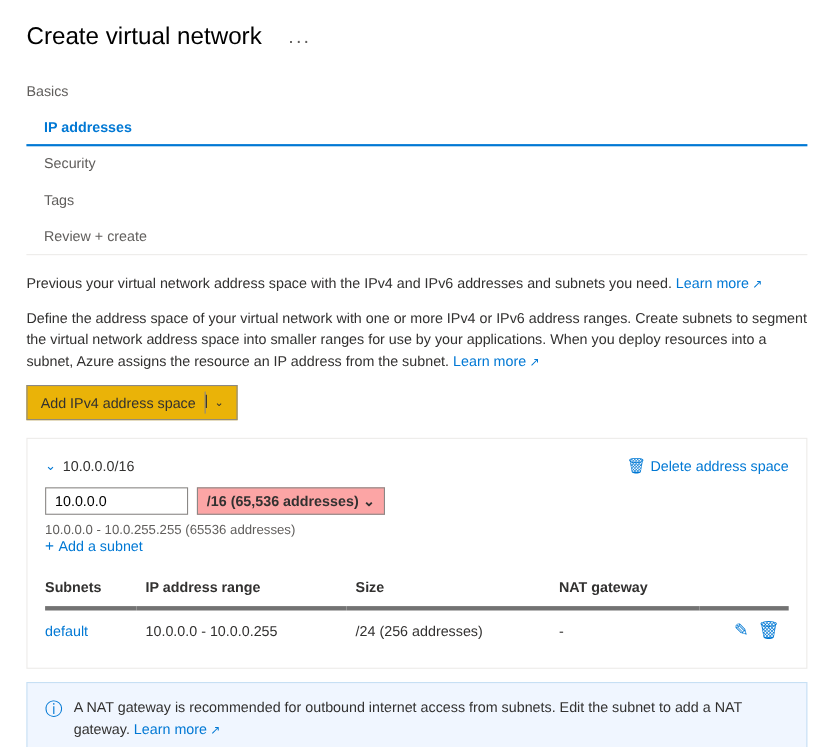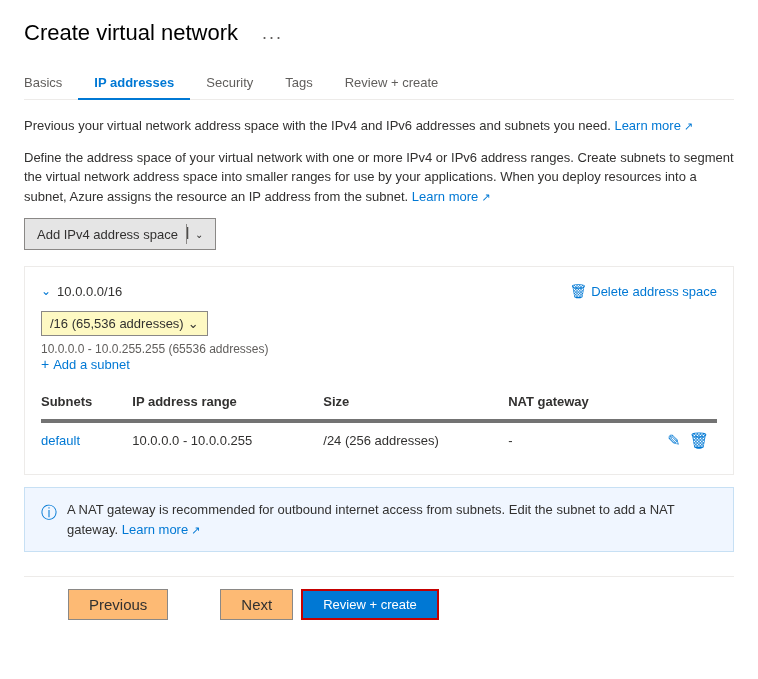--- a/index.html
+++ b/index.html
@@ -29,20 +29,21 @@
       color: #605e5c;
       font-size: 18px;
       cursor: pointer;
       letter-spacing: 2px;
     }
     .tabs-row {
       display: flex;
       border-bottom: 1px solid #edebe9;
       margin-bottom: 16px;
       gap: 0;
+      flex-direction: column;
     }
     .tab {
       padding: 8px 16px;
       cursor: pointer;
       color: #605e5c;
       font-size: 13px;
       border-bottom: 2px solid transparent;
       position: relative;
       top: 1px;
     }
@@ -68,21 +69,21 @@
       content: ' ↗';
       font-size: 11px;
     }
     .add-space-btn {
       display: inline-flex;
       align-items: center;
       gap: 6px;
       border: 1px solid #8a8886;
       padding: 5px 12px;
       cursor: pointer;
-      background: #e5e5e5;
+      background: #eab308;
       font-size: 13px;
       color: #323130;
       margin-bottom: 16px;
     }
     .chevron {
       font-size: 10px;
       color: #323130;
     }
     .address-space-box {
       border: 1px solid #edebe9;
@@ -130,24 +131,25 @@
       padding: 4px 8px;
       font-size: 13px;
       width: 130px;
       outline: none;
     }
     .cidr-select {
       border: 1px solid #8a8886;
       padding: 4px 8px;
       font-size: 13px;
       cursor: pointer;
-      background: #fef9c3;
+      background: #fca5a5;
       display: inline-flex;
       align-items: center;
       gap: 4px;
+      font-weight: bold;
     }
     .ip-range-text {
       font-size: 12px;
       color: #605e5c;
     }
     .add-subnet-btn {
       display: inline-flex;
       align-items: center;
       gap: 4px;
       color: #0078d4;
@@ -294,20 +296,21 @@
         <span>10.0.0.0/16</span>
       </div>
       <button class="delete-space-btn">
         <span class="delete-icon">🗑</span>
         <span>Delete address space</span>
       </button>
     </div>
 
     
     <div class="ip-input-row">
+      <input class="ip-input" type="text" value="10.0.0.0" style="">
       <div class="cidr-select">
         <span>/16 (65,536 addresses)</span>
         <span>⌄</span>
       </div>
     </div>
 
     
     <div class="ip-range-text">10.0.0.0 - 10.0.255.255 (65536 addresses)</div>
 
     

